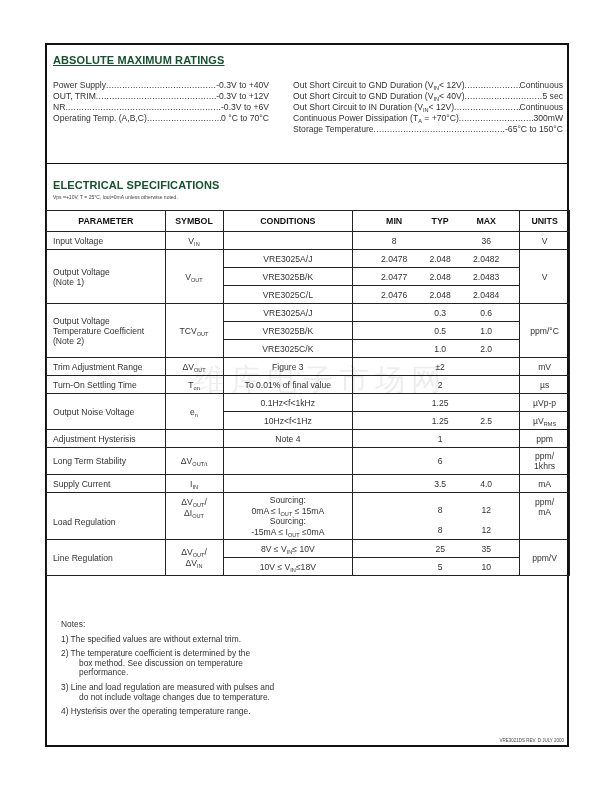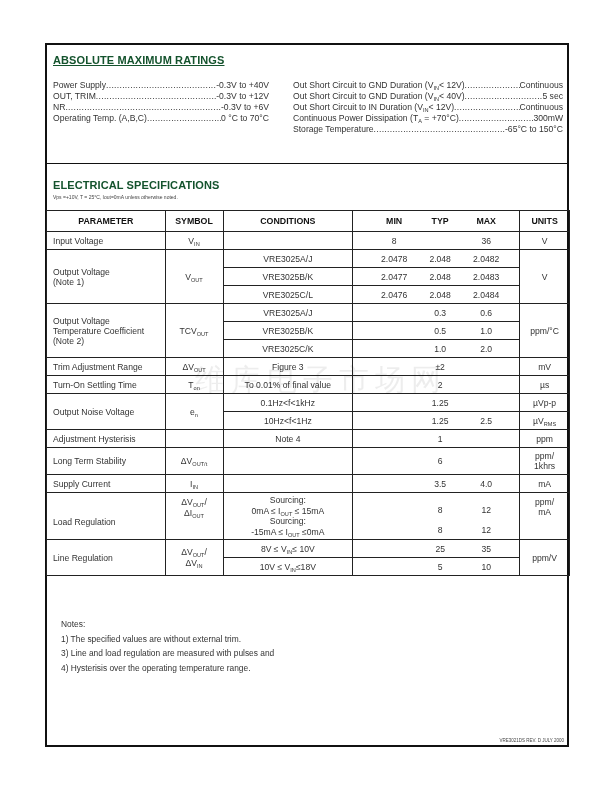--- a/index.html
+++ b/index.html
@@ -337,20 +337,21 @@
               <span>10</span>
             </div>
           </td>
     </tr>
   </tbody>
     </table>
 
   <div class="notes">
     <div class="head">Notes:</div>
     <div class="n"><span>1) The specified values are without external trim.</span></div>
-    <div class="n"><span>3) Line and load regulation are measured with pulses and</span></div>
+    <div class="n"><span>2) The temperature coefficient is determined by the</span><span class="cont" style="width:200px">box method.  See discussion on temperature performance.</span></div>
+    <div class="n"><span>3) Line and load regulation are measured with pulses and</span><span class="cont">do not include voltage changes due to temperature.</span></div>
     <div class="n"><span>4) Hysterisis over the operating temperature range.</span></div>
   </div>
 
   <div class="footer">VRE3021DS REV. D JULY 2000</div>
 </div>
 
 <div class="wm">维库电子市场网</div>
 
 </body></html>

